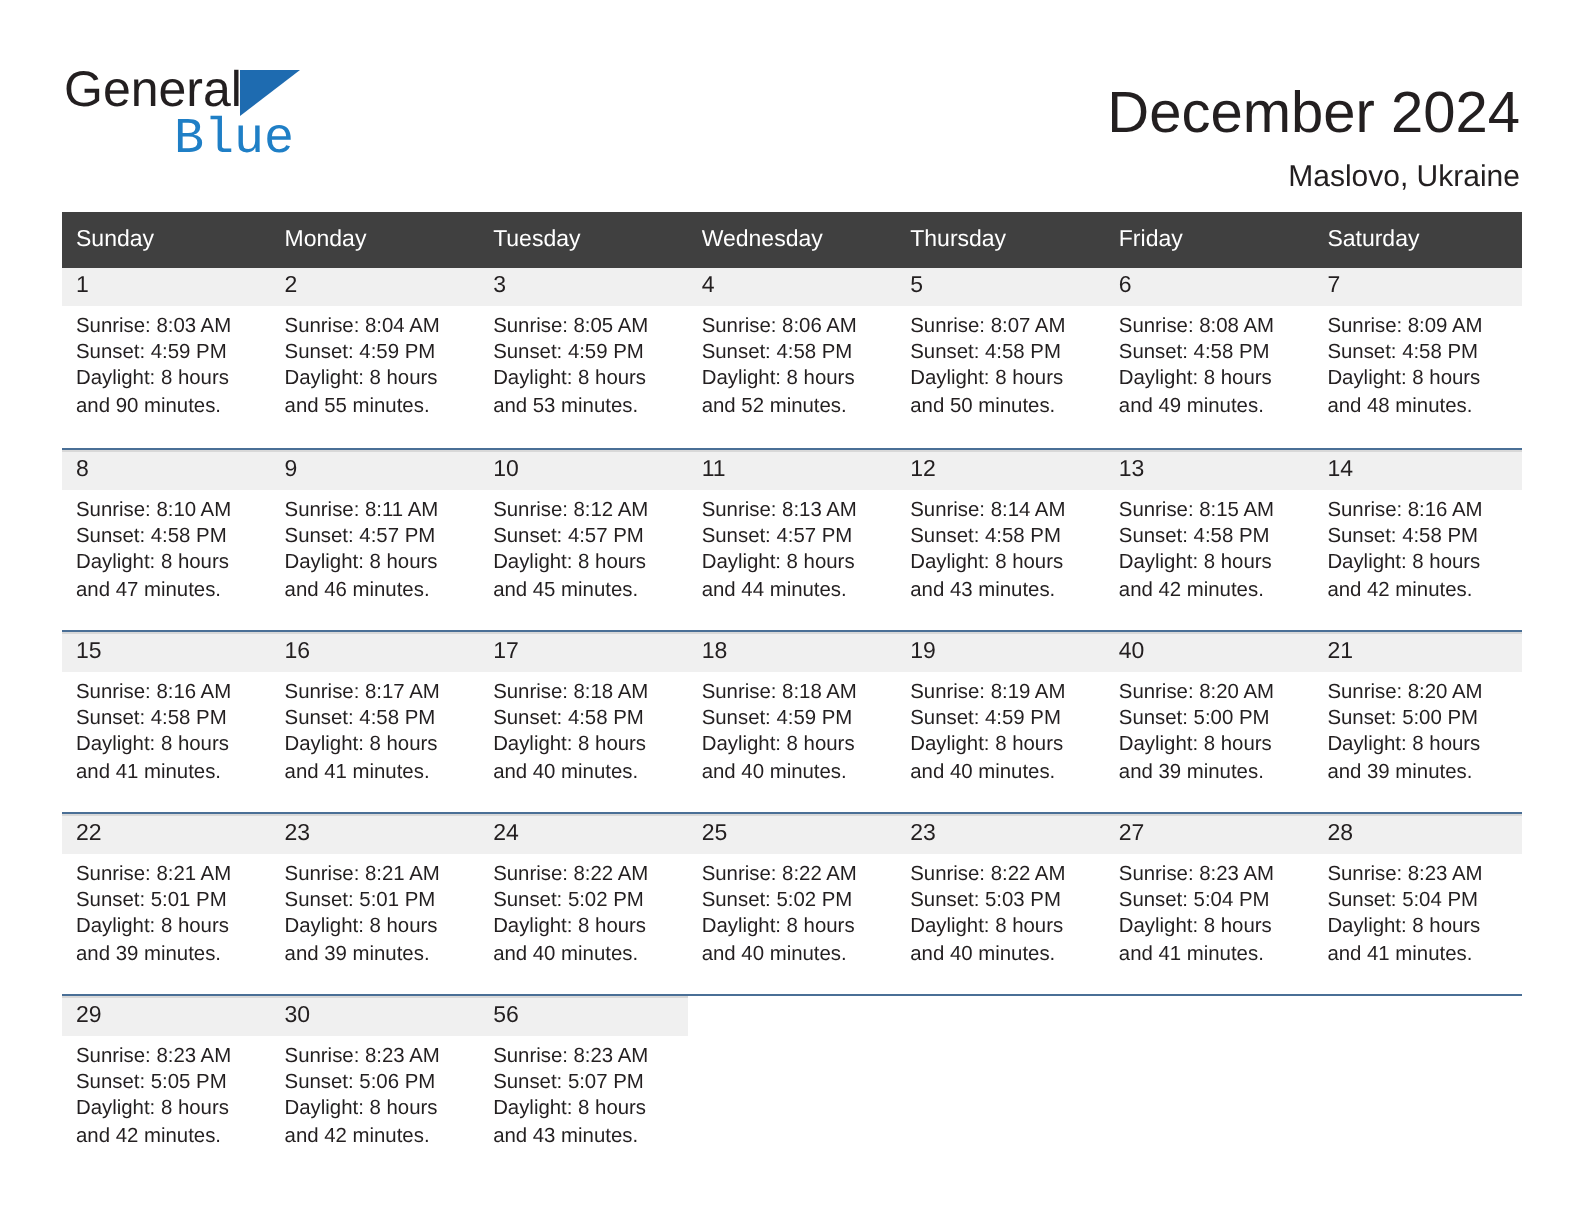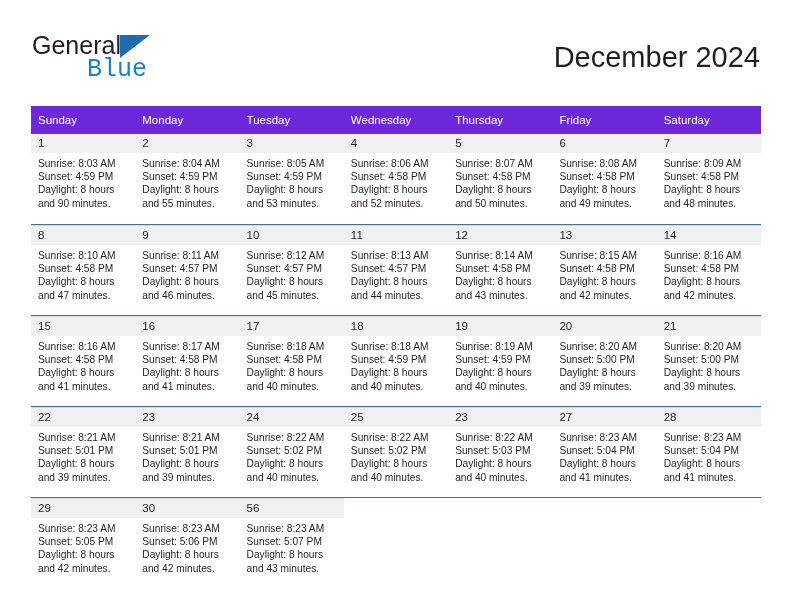--- a/index.html
+++ b/index.html
@@ -91,21 +91,21 @@
     position: absolute;
     left: 31px;
     top: 106px;
     width: 730px;
     border-collapse: collapse;
     table-layout: fixed;
   }
   .calendar col { width: 104.28px; }
 
   thead th {
-    background: #6d28d9;
+    background: #404040;
     color: #ffffff;
     font-weight: normal;
     font-size: 11.5px;
     text-align: left;
     padding: 5px 0 5px 7px;
     height: 18px;
     line-height: 14px;
     border: none;
   }
 
@@ -159,20 +159,21 @@
   <div class="top-bar">
 
     <div class="logo">
       <span class="logo-general">General</span>
       <span class="logo-tri"></span>
       <span class="logo-blue">Blue</span>
     </div>
 
     <div class="title-block">
       <div class="cal-title">December 2024</div>
+      <div class="cal-subtitle">Maslovo, Ukraine</div>
     </div>
 
   </div>
 
   <table class="calendar">
     <colgroup>
       <col>
         <col>
         <col>
         <col>
@@ -407,21 +408,21 @@
               <div class="details">
                 <div>Sunrise: 8:19 AM</div>
                 <div>Sunset: 4:59 PM</div>
                 <div>Daylight: 8 hours</div>
                 <div>and 40 minutes.</div>
               </div>
             </div>
           </td>
           <td>
             <div class="cell filled">
-              <div class="daynum">20</div>
+              <div class="daynum">40</div>
               <div class="details">
                 <div>Sunrise: 8:20 AM</div>
                 <div>Sunset: 5:00 PM</div>
                 <div>Daylight: 8 hours</div>
                 <div>and 39 minutes.</div>
               </div>
             </div>
           </td>
           <td>
             <div class="cell filled">

